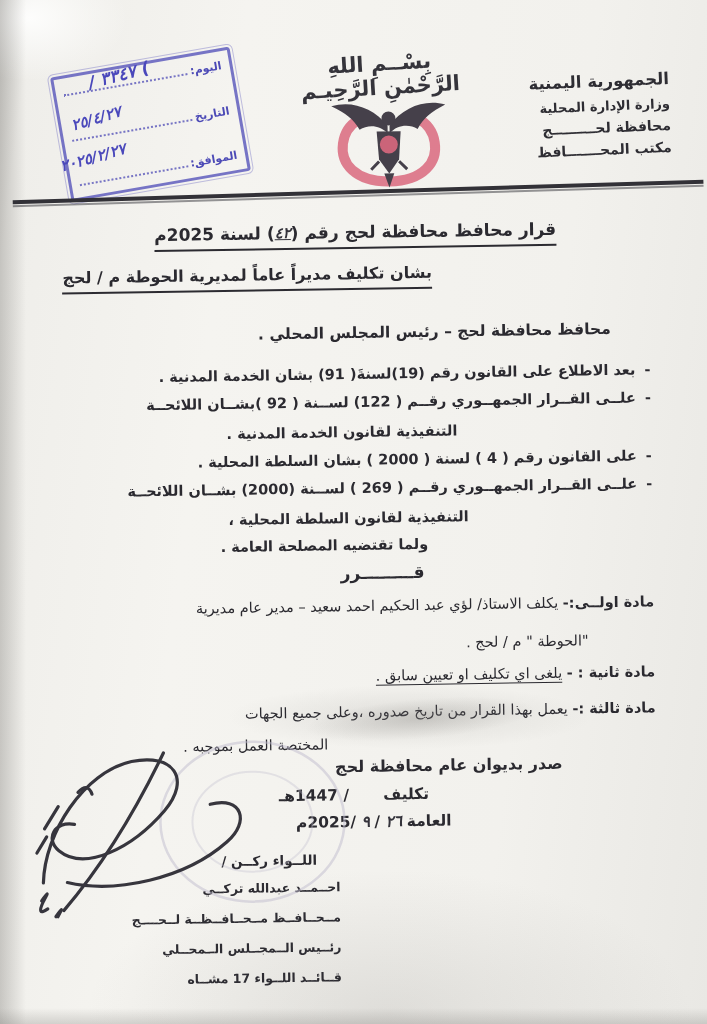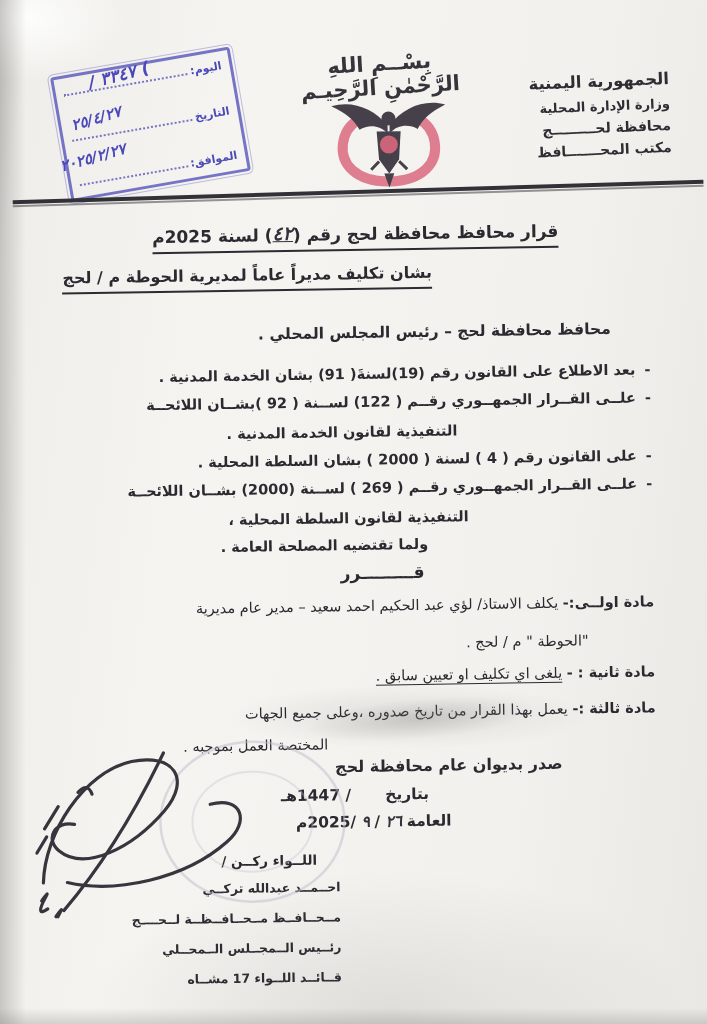--- a/index.html
+++ b/index.html
@@ -44,21 +44,21 @@
   .divider{position:absolute;left:16px;top:190px;width:691px;height:4px;background:#323137;
     transform:rotate(-0.8deg);}
   .divider::after{content:"";position:absolute;left:0;right:0;top:5px;height:1.5px;background:rgba(50,49,55,.5);}
 
   
   .title1{position:absolute;left:138px;top:222px;width:440px;direction:rtl;text-align:center;
     font-size:17px;font-weight:bold;white-space:nowrap;}
   .title2{position:absolute;left:130px;top:264px;width:304px;direction:rtl;text-align:center;
     font-size:16px;font-weight:bold;white-space:nowrap;}
   .uline{border-bottom:2px solid #2c2b31;padding-bottom:5px;}
-  .hand-ink{font-style:italic;font-size:19px;letter-spacing:1px;position:relative;top:-1px;color:#34333b;text-decoration:underline;}
+  .hand-ink{font-style:italic;font-size:15px;letter-spacing:1px;position:relative;top:-1px;color:#34333b;text-decoration:underline;}
 
   .salutation{position:absolute;right:95px;top:324px;direction:rtl;font-size:15.5px;font-weight:bold;white-space:nowrap;}
 
   
   .pl{position:absolute;direction:rtl;font-size:14.5px;font-weight:bold;white-space:nowrap;}
   .mk{margin-left:9px;}
   .mk:empty{display:none;}
   .pl1{top:366px;right:56px;}
   .pl2{top:394px;right:56px;}
   .pl3{top:424px;right:250px;}
@@ -181,21 +181,21 @@
       <span class="alabel">مادة ثالثة :-</span>
       <span>يعمل بهذا القرار من تاريخ صدوره ،وعلى جميع الجهات</span>
     </div>
     <div class="art a3l2">
       <span>المختصة العمل بموجبه .</span>
     </div>
 
     <div class="smudge"></div>
     <div class="iss iss1">صدر بديوان عام محافظة لحج</div>
     <div class="iss iss2">
-      <span>بتاريخ</span><span class="gap"></span><span>/ 1447هـ</span>
+      <span>تكليف</span><span class="gap"></span><span>/ 1447هـ</span>
     </div>
     <div class="iss iss3">
       <span>العامة</span><span class="hand-ink2">٢٦</span><span>/</span><span class="hand-ink2">٩</span><span>/2025م</span>
     </div>
 
     <div class="sig-rank">اللــواء ركــن /</div>
     <div class="sig-block">
       <div>احــمــد عبدالله تركــي</div>
       <div>مــحــافــظ مــحــافــظــة لــحــــج</div>
       <div>رئــيس الــمجــلس الــمحــلي</div>

